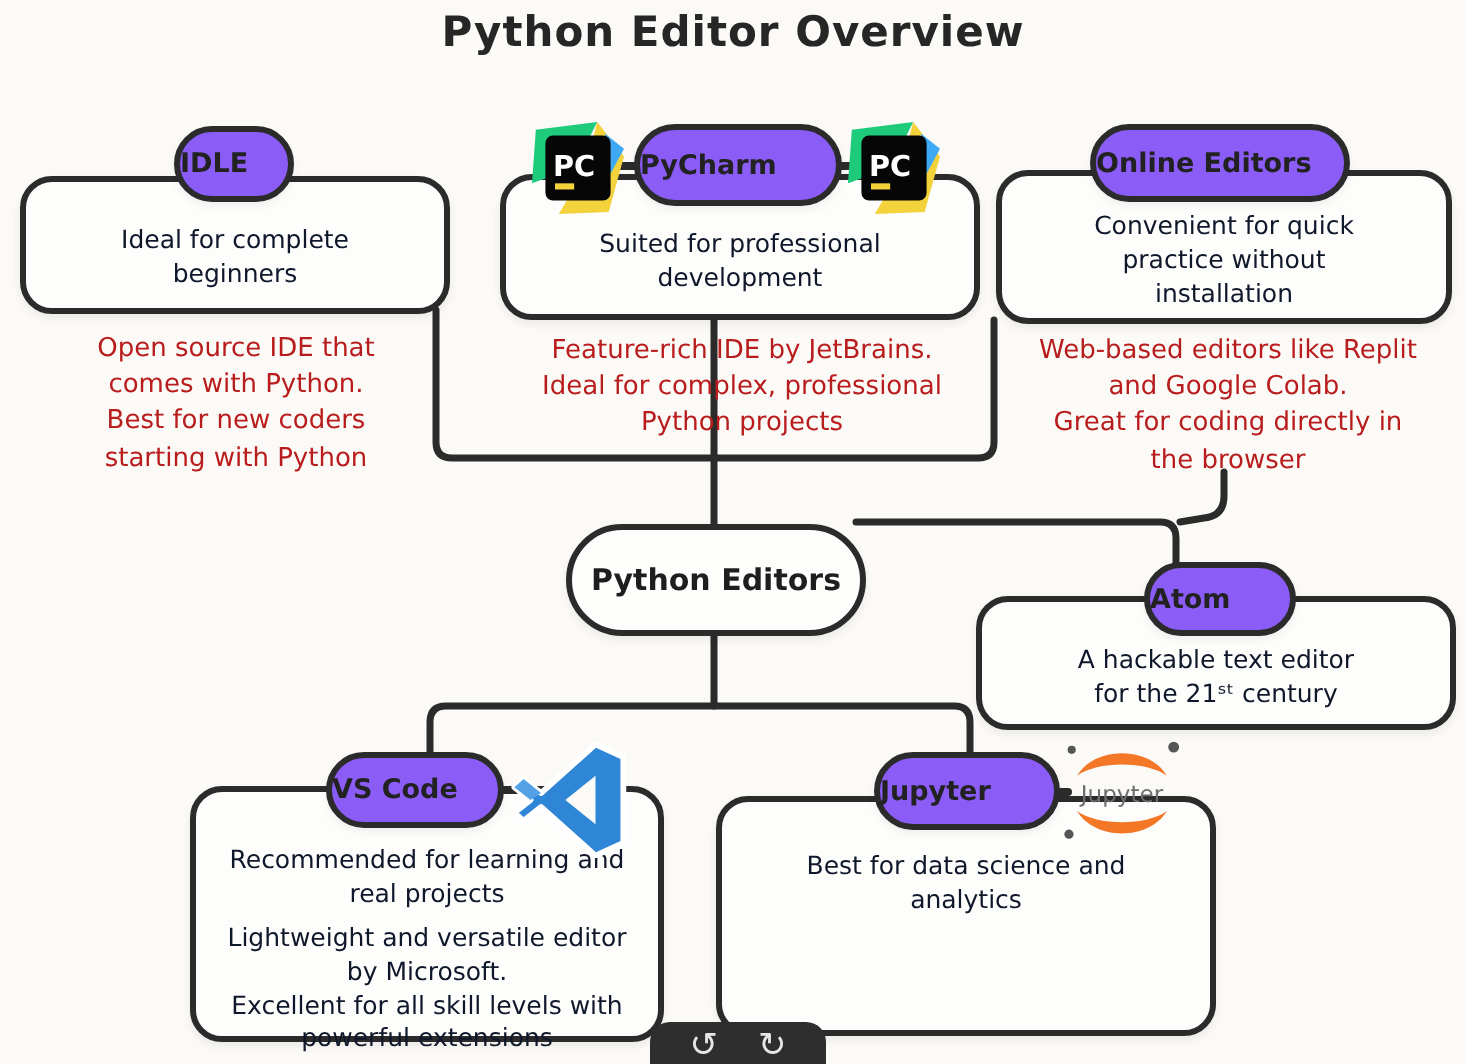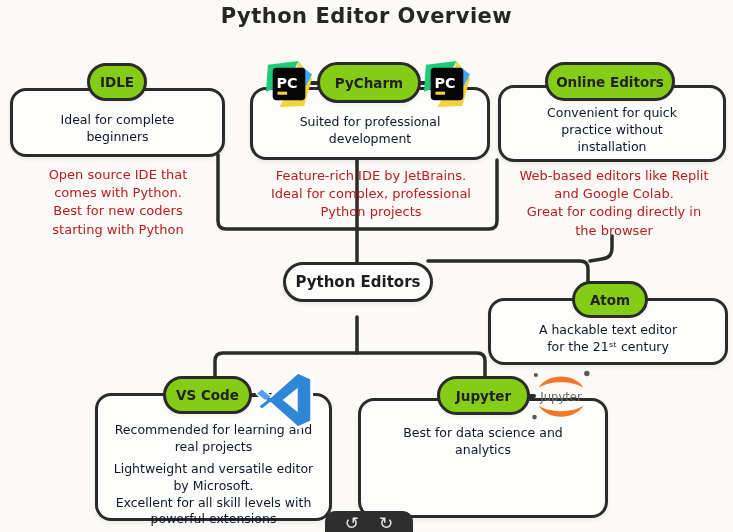--- a/index.html
+++ b/index.html
@@ -14,23 +14,23 @@
     font-size:21px;font-weight:800;letter-spacing:.5px;color:#262626;
   }
   svg.wires{position:absolute;left:0;top:0;}
   .box{
     position:absolute;background:#fdfdfc;border:3.5px solid #2b2b2b;
     border-radius:16px;box-sizing:border-box;
     display:flex;align-items:center;justify-content:center;flex-direction:column;
     box-shadow:0 2px 5px rgba(0,0,0,.07);
   }
   .pill{
-    position:absolute;background:#84cc16;border:3.5px solid #2b2b2b;
+    position:absolute;background:#8b5cf6;border:3.5px solid #2b2b2b;
     border-radius:999px;box-sizing:border-box;
-    display:flex;align-items:center;justify-content:center;
+    display:flex;align-items:center;justify-content:flex-start;
     font-weight:bold;font-size:13.5px;color:#222;
     box-shadow:0 2px 4px rgba(0,0,0,.06);
   }
   .lines{white-space:pre-line;text-align:center;font-size:12.5px;line-height:1.35;color:#0f172a;}
   .subtext{position:absolute;text-align:center;font-size:13px;line-height:1.4;color:#b91c1c;}
   .stub{position:absolute;height:3.5px;background:#2b2b2b;border-radius:2px;}
   .node-center{
     position:absolute;background:#fdfdfc;border:3.5px solid #2b2b2b;border-radius:30px;
     display:flex;align-items:center;justify-content:center;
     font-weight:bold;font-size:15px;box-sizing:border-box;
@@ -114,21 +114,21 @@
 installation</div>
   </div>
   <div class="pill" style="left:545px;top:62px;width:130px;height:39px;">
     <span>Online Editors</span>
   </div>
   <div class="subtext lines" style="left:502px;top:167px;width:224px;">Web-based editors like Replit
 and Google Colab.
 Great for coding directly in
 the browser</div>
 
-  <div class="node-center" style="left:283px;top:262px;width:150px;height:40px;">
+  <div class="node-center" style="left:283px;top:262px;width:150px;height:56px;">
     <span>Python Editors</span>
   </div>
 
   <div class="box" style="left:488px;top:298px;width:240px;height:67px;padding-top:14px;">
     <div class="lines">A hackable text editor
 for the 21ˢᵗ century</div>
   </div>
   <div class="pill" style="left:572px;top:281px;width:76px;height:37px;">
     <span>Atom</span>
   </div>

